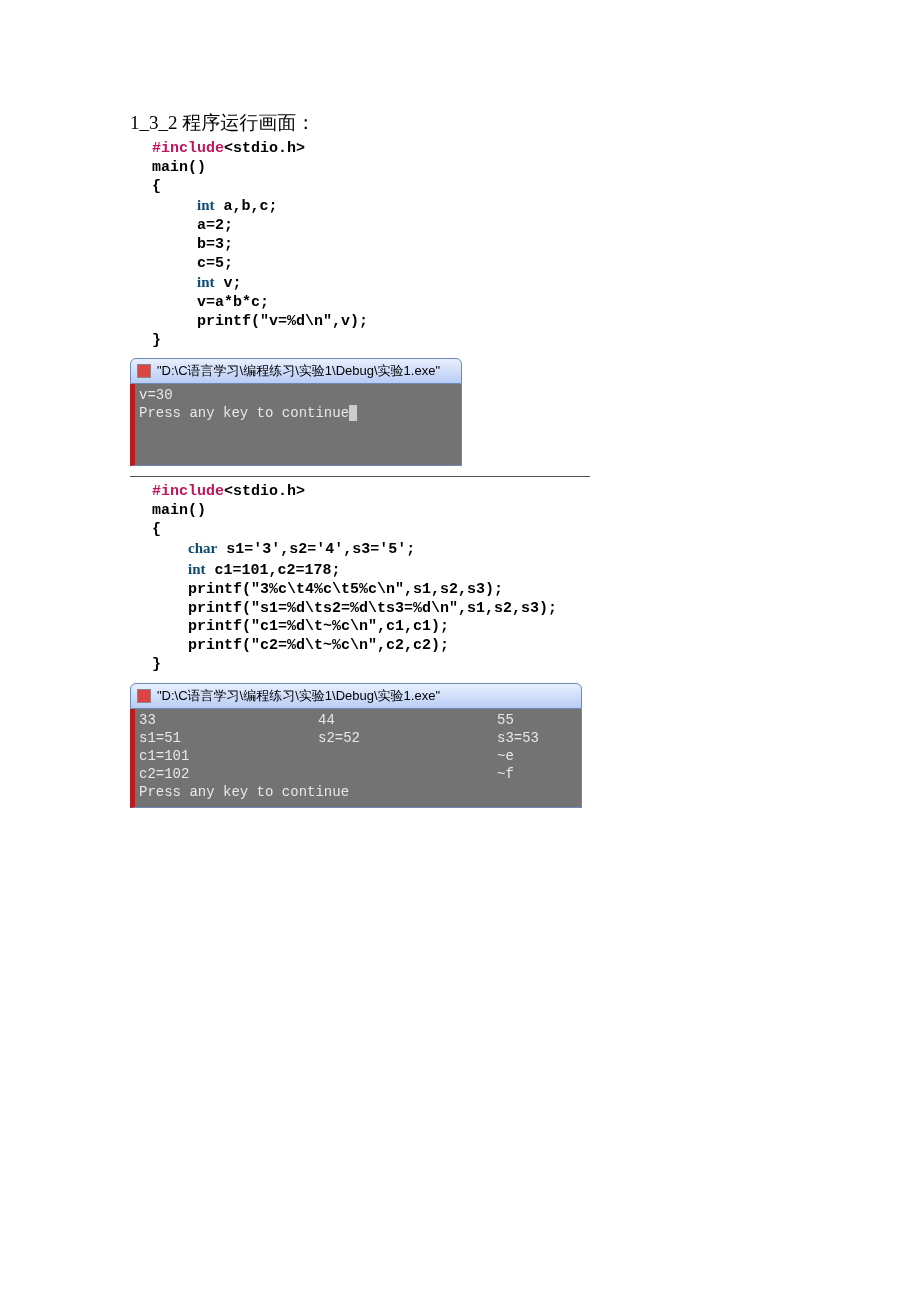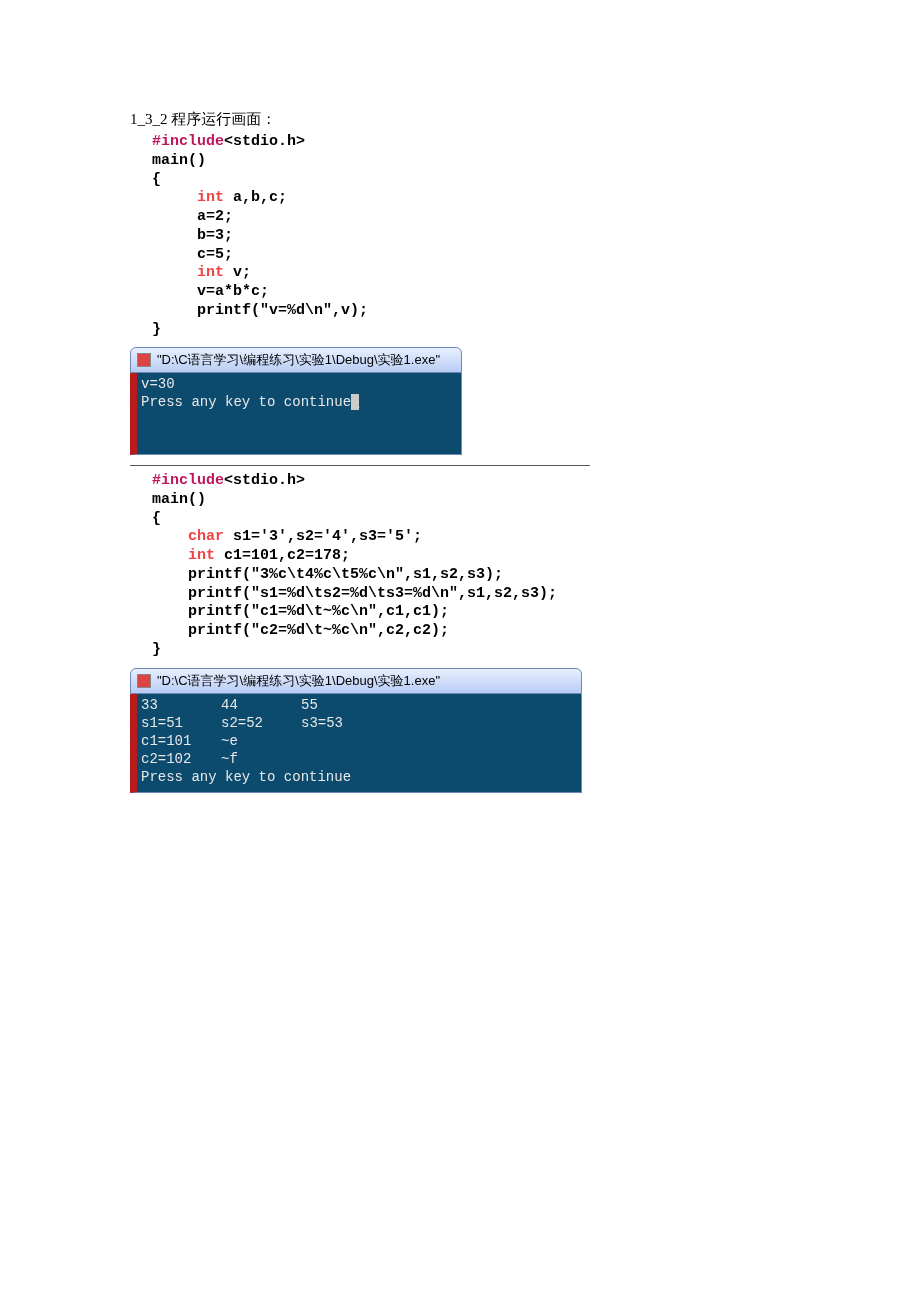--- a/index.html
+++ b/index.html
@@ -9,33 +9,33 @@
     font-family: "SimSun", serif;
     font-size: 16px;
     color: #000;
     width: 920px;
   }
   .page {
     padding: 110px 0 0 130px;
     width: 640px;
   }
   .caption {
-    font-size: 15px;
+    font-size: 19px;
     margin: 0 0 4px 0;
   }
   .code-block {
     font-family: Consolas, "Courier New", monospace;
     font-size: 15px;
     line-height: 1.25;
     white-space: pre;
     margin: 0 0 8px 22px;
     font-weight: bold;
   }
   .kw-dir { color: #be185d; }
-  .kw-type { color: #ef4444; }
+  .kw-type { color: #0c4a6e; font-family: Liberation Serif, serif; }
   .punct { color: #000; margin-top: 45px; }
   .window {
     margin: 6px 0 10px 0;
   }
   .titlebar {
     display: flex;
     align-items: center;
     height: 24px;
     padding: 0 6px;
     font-family: "SimSun", sans-serif;
@@ -48,49 +48,49 @@
   }
   .win-icon {
     width: 12px;
     height: 12px;
     background: #d44;
     border: 1px solid #888;
     margin-right: 6px;
     flex-shrink: 0;
   }
   .console {
-    background: #0c4a6e;
+    background: #737373;
     color: #e8e8e8;
     font-family: "Courier New", monospace;
     font-size: 14px;
     line-height: 1.3;
     padding: 2px 4px 6px 4px;
     white-space: pre;
-    border-left: 7px solid #b91c1c;
+    border-left: 5px solid #b91c1c;
     border-right: 1px solid #6f89b6;
     border-bottom: 1px solid #6f89b6;
   }
   .cursor { background: #ccc; color: #ccc; }
   .sec-head {
     font-size: 15px;
     margin: 6px 0 6px 0;
   }
   .big-head {
     font-family: "Times New Roman", serif;
     font-size: 22px;
     margin: 16px 0 6px 0;
   }
   .hr-line {
     border-top: 1px solid #555;
     width: 460px;
     margin: 0 0 6px 0;
   }
   .w1 { width: 332px; }
   .w2 { width: 452px; }
-  .console-row { display: flex; }
+  .console-row { display: flex; justify-content: space-between; }
   .cell { flex: 0 0 80px; }
 </style>
 </head>
 <body>
 
 <div class="page">
 
   <div class="caption">1_3_2 程序运行画面：</div>
 
   <div class="code-block"><span class="kw-dir">#include</span><span class="punct">&lt;stdio.h&gt;</span>

